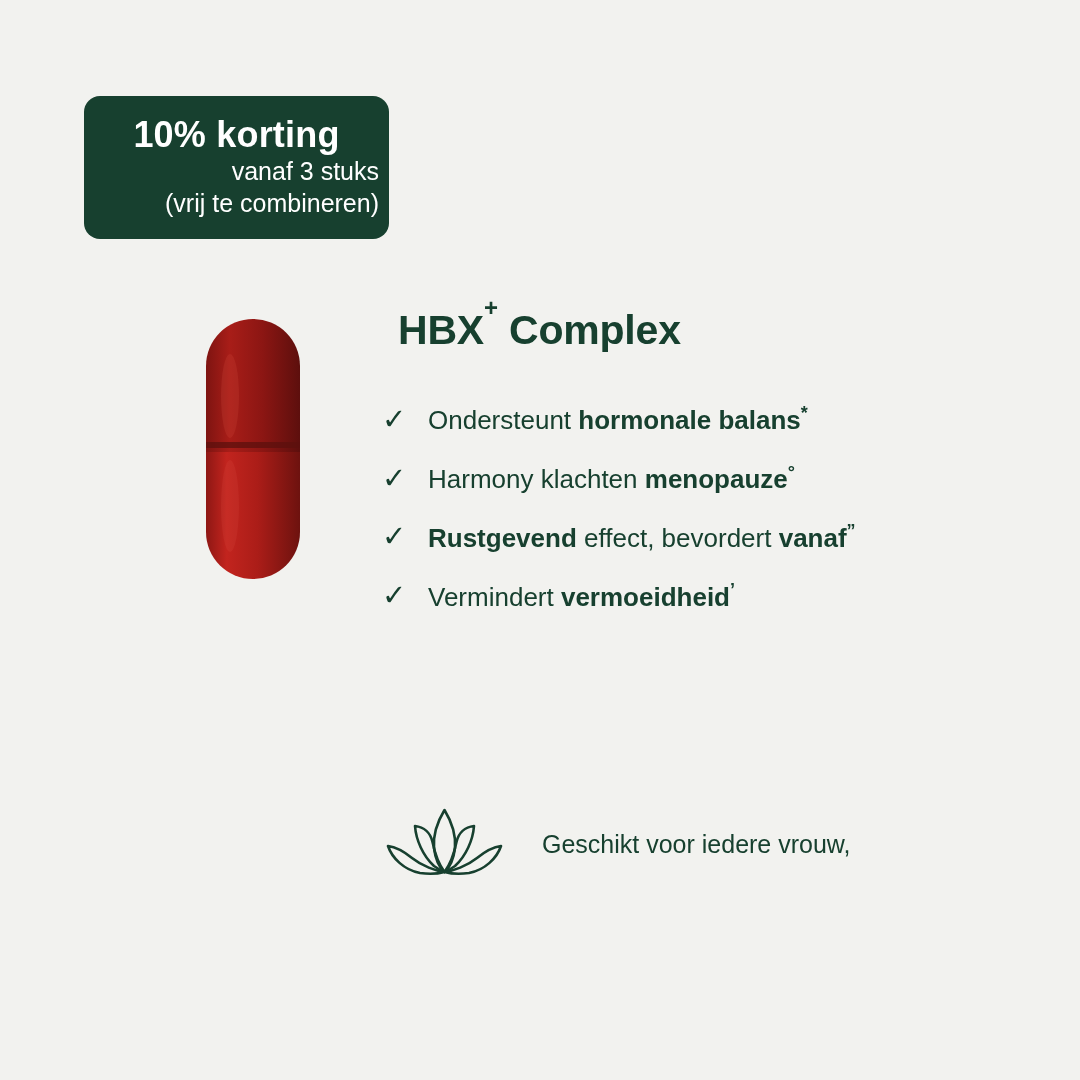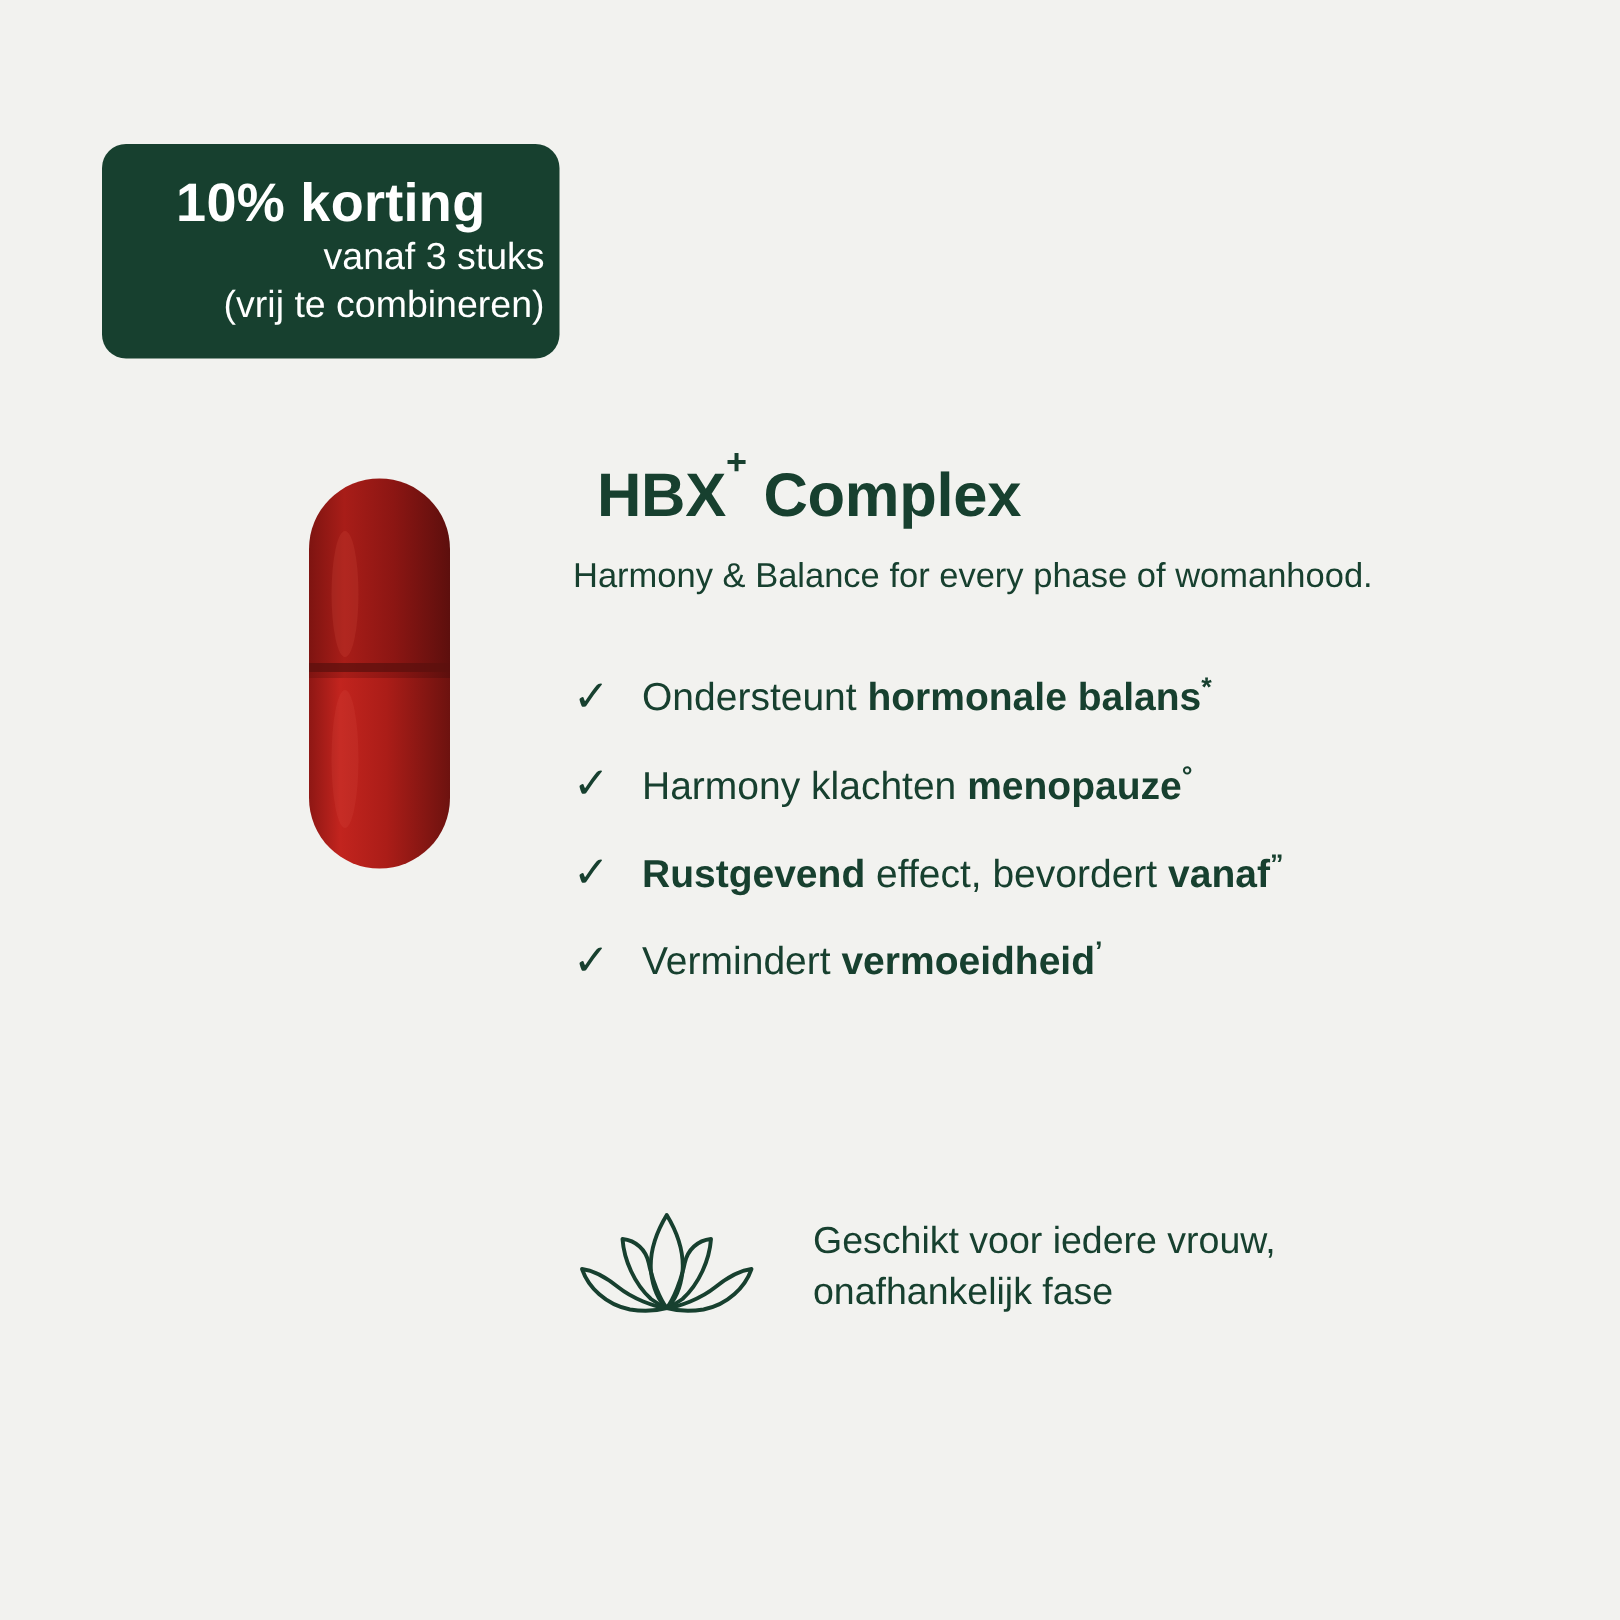--- a/index.html
+++ b/index.html
@@ -12,21 +12,21 @@
     background: #f2f2ef;
     font-family: "Liberation Sans", sans-serif;
     color: #163a2b;
     overflow: hidden;
     position: relative;
   }
 
   
   .badge {
     position: absolute;
-    left: 68px;
+    left: 84px;
     top: 96px;
     width: 305px;
     background: #17402f;
     border-radius: 16px;
     padding: 18px 10px 20px 10px;
     box-sizing: border-box;
     text-align: center;
     color: #ffffff;
   }
   .badge-title {
@@ -170,21 +170,20 @@
 
     <ellipse cx="26" cy="80" rx="9" ry="42" fill="#e05a4a" opacity="0.18"></ellipse>
     <ellipse cx="26" cy="190" rx="9" ry="46" fill="#e05a4a" opacity="0.16"></ellipse>
   </svg>
 </div>
 
 <div class="content">
   <h1 class="product-title">
     <span>HBX</span><sup>+</sup><span> Complex</span>
   </h1>
-  <p class="product-subtitle">Harmony &amp; Balance for every phase of womanhood.</p>
 
   <div class="benefits">
 
     <div class="benefit">
       <span class="check">✓</span>
       <span class="benefit-text"><span>Ondersteunt </span><b>hormonale balans</b><sup>*</sup></span>
     </div>
 
     <div class="benefit">
       <span class="check">✓</span>
@@ -209,15 +208,14 @@
     <g fill="none" stroke="#17402f" stroke-width="2.6" stroke-linejoin="round" stroke-linecap="round">
       <path d="M62.5 6 C54 20 51 32 52 44 C53.5 56 58 64 62.5 68 C67 64 71.5 56 73 44 C74 32 71 20 62.5 6 Z"></path>
       <path d="M33 22 C34 36 41 52 52 62 C58 66 62 68 62.5 68 C58 62 53 50 50.5 38 C48.5 29 42 23 33 22 Z"></path>
       <path d="M92 22 C91 36 84 52 73 62 C67 66 63 68 62.5 68 C67 62 72 50 74.5 38 C76.5 29 83 23 92 22 Z"></path>
       <path d="M6 42 C10 54 22 66 38 69 C48 70.5 57 69.5 62.5 68 C54 67 40 62 30 54 C22 47.5 14 43 6 42 Z"></path>
       <path d="M119 42 C115 54 103 66 87 69 C77 70.5 68 69.5 62.5 68 C71 67 85 62 95 54 C103 47.5 111 43 119 42 Z"></path>
     </g>
   </svg>
   <div class="footer-text">
     <div>Geschikt voor iedere vrouw,</div>
-    <div>onafhankelijk fase</div>
   </div>
 </div>
 
 </body></html>

